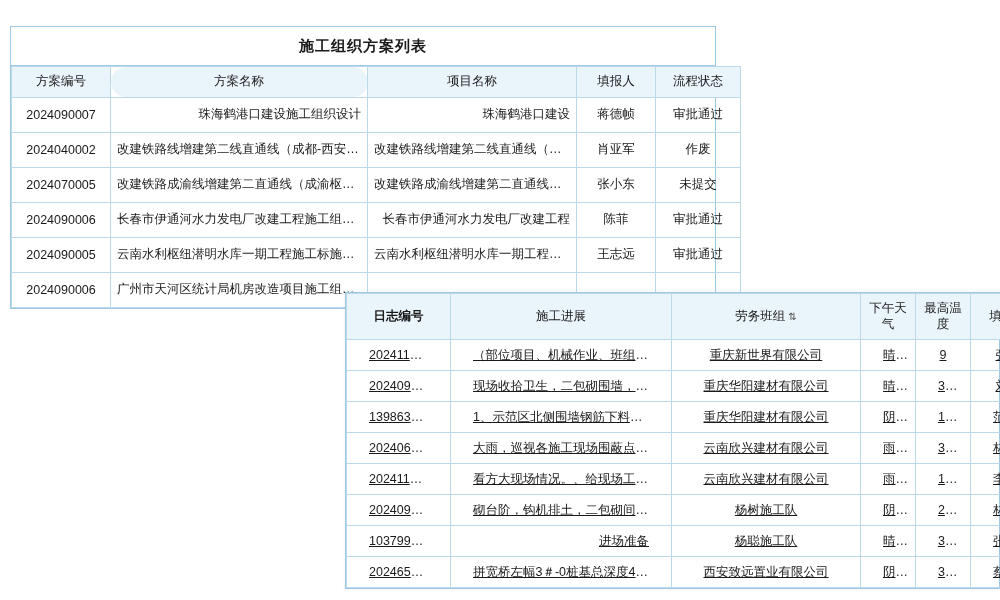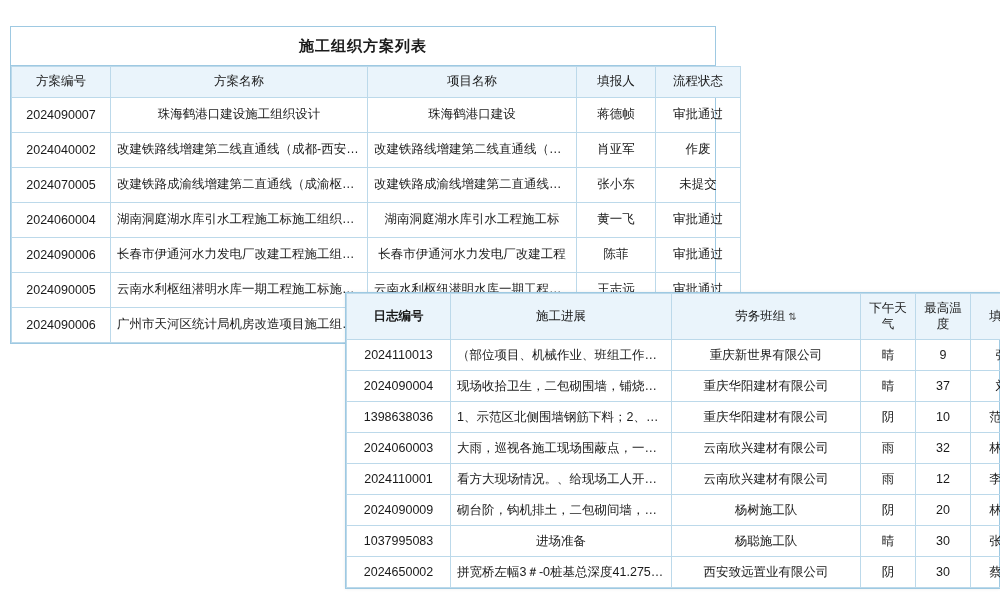--- a/index.html
+++ b/index.html
@@ -53,54 +53,54 @@
     color: #1a1a1a;
     padding: 8px 6px;
     height: 18px;
     overflow: hidden;
     white-space: nowrap;
     text-overflow: ellipsis;
   }
 
   .c-link { color: #1f6fb4; }
   .c-center { text-align: center; }
-  .c-left { text-align: center; }
+  .c-left { text-align: right; }
 
   .status-pass { color: #1f6fb4; }
   .status-void { color: #e8772e; }
   .status-unsub { color: #d9363e; }
 
   
   #plan-panel {
     left: 10px;
     top: 26px;
     width: 706px;
   }
   #plan-panel table.grid th:nth-child(1) { width: 90px; text-align: center; }
-  #plan-panel table.grid th:nth-child(2) { width: 248px; }
+  #plan-panel table.grid th:nth-child(2) { width: 248px; border-radius: 15px; }
   #plan-panel table.grid th:nth-child(3) { width: 200px; }
   #plan-panel table.grid th:nth-child(4) { width: 70px; }
   #plan-panel table.grid th:nth-child(5) { width: 76px; text-align: center; }
 
   
   #log-panel {
     left: 345px;
     top: 292px;
     width: 655px;
     border-color: #9ec9e2;
     box-shadow: 0 0 3px rgba(0,0,0,0.08);
   }
   #log-panel .panel-title { font-size: 17px; }
   #log-panel table.grid th:nth-child(1) { width: 95px; font-weight: bold; }
   #log-panel table.grid th:nth-child(2) { width: 212px; }
   #log-panel table.grid th:nth-child(3) { width: 180px; }
   #log-panel table.grid th:nth-child(4) { width: 46px; }
   #log-panel table.grid th:nth-child(5) { width: 46px; margin-top: 38px; }
   #log-panel table.grid th:nth-child(6) { width: 66px; }
-  #log-panel table.grid td { padding: 6px 6px; }
+  #log-panel table.grid td { padding: 6px 22px; text-decoration: underline; }
 
   .sort-icon {
     display: inline-block;
     font-size: 10px;
     color: #4a4a4a;
     margin-left: 3px;
   }
 </style>
 </head>
 <body>
@@ -131,27 +131,20 @@
         <td class="c-link c-left">改建铁路线增建第二线直通线（成都-西安…</td>
         <td class="c-link c-center">肖亚军</td>
         <td class="c-center status-void">作废</td>
       </tr>
       <tr>
         <td class="c-link c-center">2024070005</td>
         <td class="c-link c-left">改建铁路成渝线增建第二直通线（成渝枢纽）…</td>
         <td class="c-link c-left">改建铁路成渝线增建第二直通线（成渝枢…</td>
         <td class="c-link c-center">张小东</td>
         <td class="c-center status-unsub">未提交</td>
-      </tr>
-      <tr>
-        <td class="c-link c-center">2024060004</td>
-        <td class="c-link c-left">湖南洞庭湖水库引水工程施工标施工组织设计</td>
-        <td class="c-link c-left">湖南洞庭湖水库引水工程施工标</td>
-        <td class="c-link c-center">黄一飞</td>
-        <td class="c-center status-pass">审批通过</td>
       </tr>
       <tr>
         <td class="c-link c-center">2024090006</td>
         <td class="c-link c-left">长春市伊通河水力发电厂改建工程施工组织设计</td>
         <td class="c-link c-left">长春市伊通河水力发电厂改建工程</td>
         <td class="c-link c-center">陈菲</td>
         <td class="c-center status-pass">审批通过</td>
       </tr>
       <tr>
         <td class="c-link c-center">2024090005</td>

